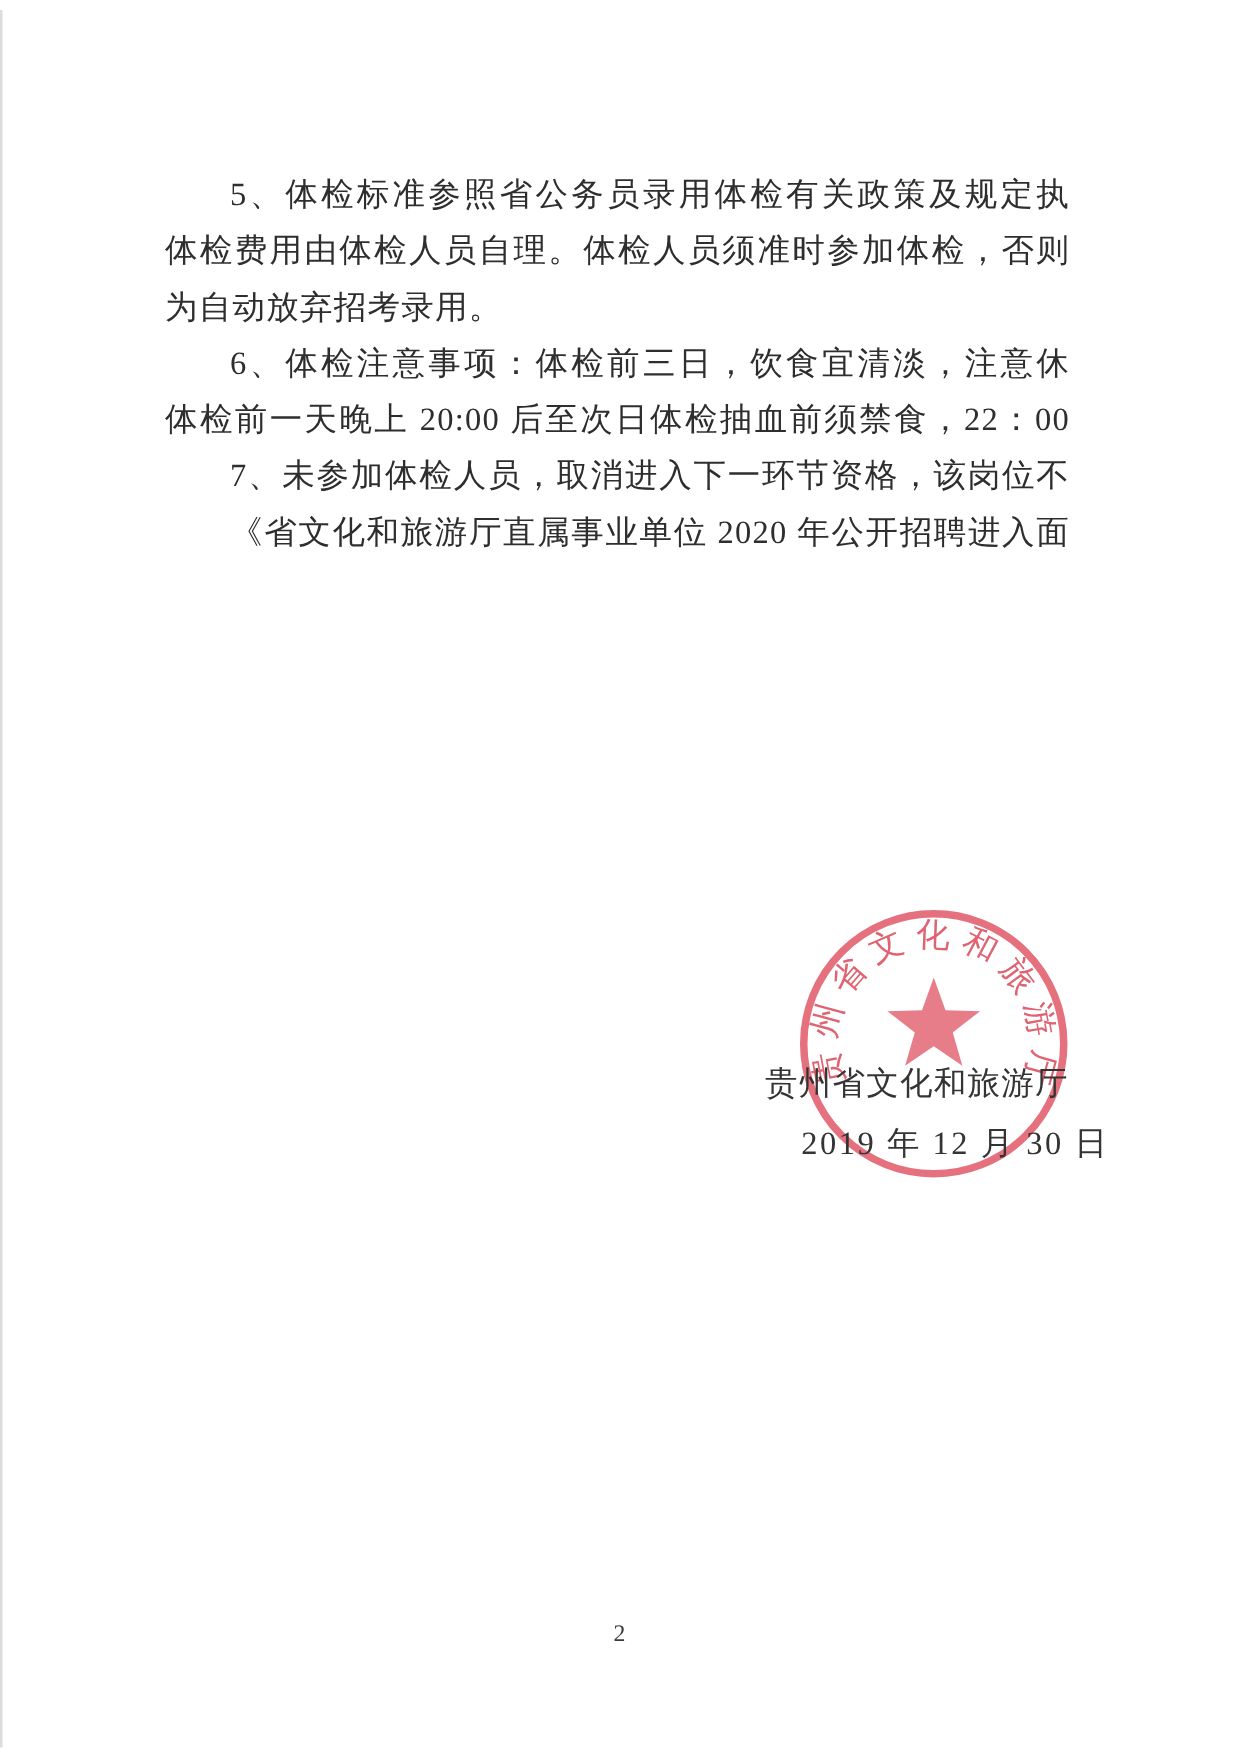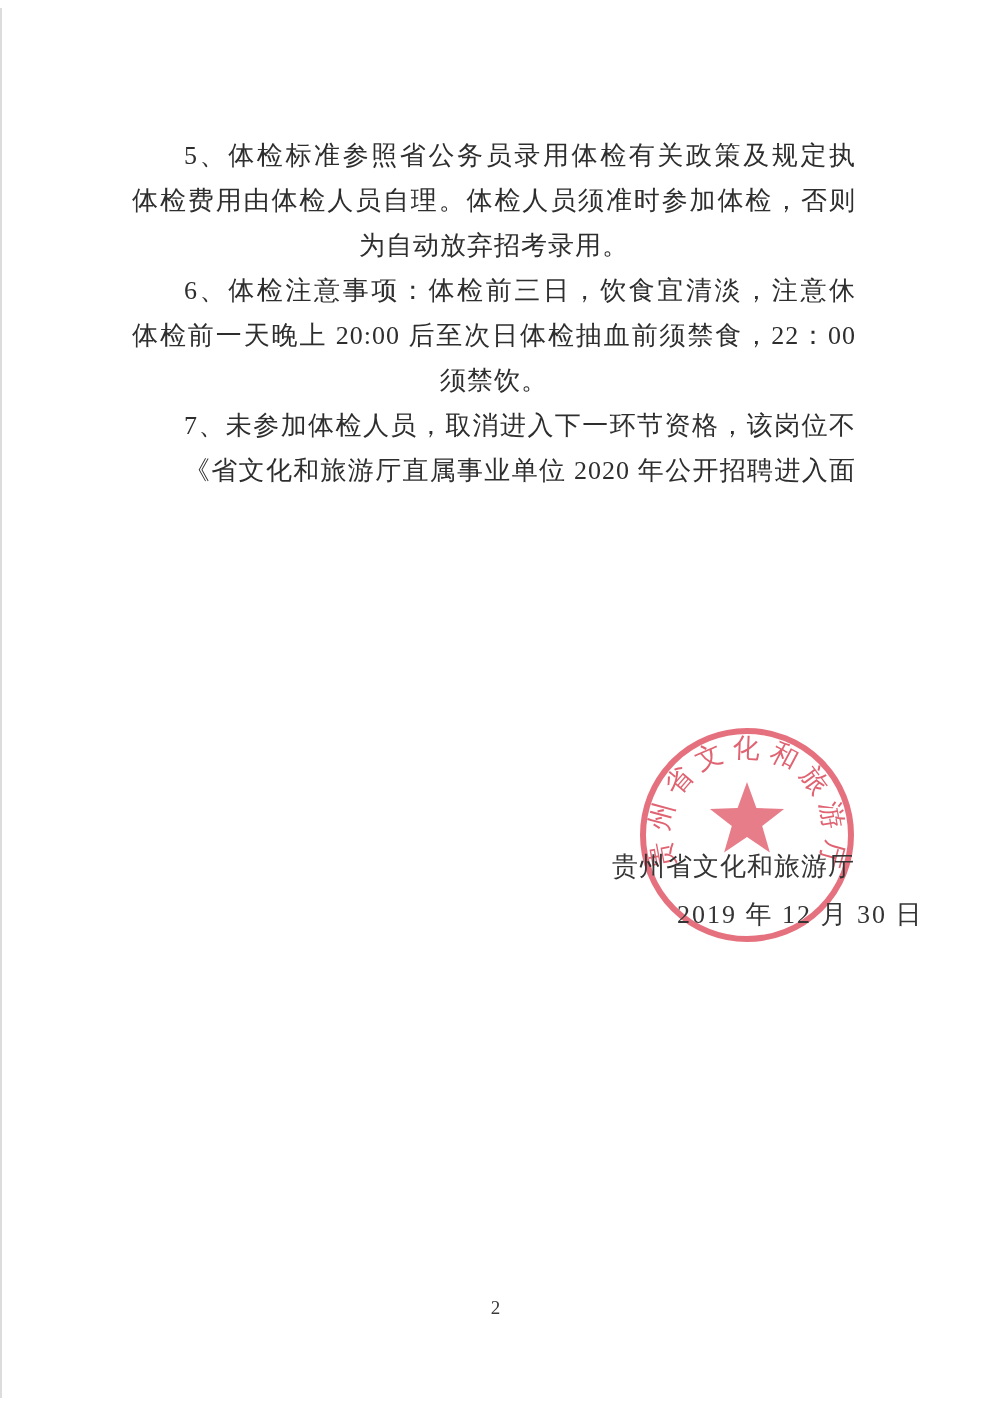--- a/index.html
+++ b/index.html
@@ -19,21 +19,21 @@
     background: rgba(140,140,140,0.30);
   }
   .body-text {
     position: absolute;
     left: 132px; top: 133px;
     width: 724px;
     font-size: 26px;
     line-height: 45px;
     letter-spacing: 1px;
   }
-  .line { height: 45px; overflow: hidden; white-space: normal; text-align: center; }
+  .line { height: 45px; overflow: hidden; white-space: normal; }
   .indent { text-indent: 52px; }
   .fill { text-align: justify; text-align-last: justify; }
   .seal {
     position: absolute;
     left: 636px; top: 722px;
     width: 222px; height: 226px;
     opacity: 0.92;
   }
   .sig-issuer {
     position: absolute;
@@ -43,21 +43,20 @@
     color: #343434;
     white-space: nowrap;
   }
   .sig-date {
     position: absolute;
     left: 641px; top: 897px;
     font-size: 26px;
     letter-spacing: 2px;
     color: #343434;
     white-space: nowrap;
-    margin-left: 36px;
   }
   .page-number {
     position: absolute;
     left: 0; top: 1297px;
     width: 100%;
     text-align: center;
     font-size: 19px;
     color: #3a3a3a;
   }
 </style>
@@ -67,21 +66,20 @@
 <div class="page">
 
   <div class="scan-edge"></div>
 
   <div class="body-text">
     <div class="line indent fill">5、体检标准参照省公务员录用体检有关政策及规定执行。</div>
     <div class="line fill">体检费用由体检人员自理。体检人员须准时参加体检，否则视</div>
     <div class="line">为自动放弃招考录用。</div>
     <div class="line indent fill">6、体检注意事项：体检前三日，饮食宜清淡，注意休息。</div>
     <div class="line fill">体检前一天晚上 20:00 后至次日体检抽血前须禁食，22：00 后</div>
-    <div class="line">须禁饮。</div>
     <div class="line indent fill">7、未参加体检人员，取消进入下一环节资格，该岗位不再</div>
     <div class="line indent fill">《省文化和旅游厅直属事业单位 2020 年公开招聘进入面</div>
   </div>
 
   <svg class="seal" viewBox="0 0 222 226">
     <circle cx="111" cy="113" r="104" fill="none" stroke="#de4a5b" stroke-width="6" opacity="0.85"></circle>
     <polygon points="111,60 120.4,86.1 148.1,86.9 126.2,103.9 133.9,130.6 111,115 88.1,130.6 95.8,103.9 73.9,86.9 101.6,86.1" fill="#e25f6e" opacity="0.88"></polygon>
     <defs>
       <path id="seal-arc" d="M 40.3 146 A 78 78 0 1 1 181.7 146" fill="none"></path>
     </defs>

